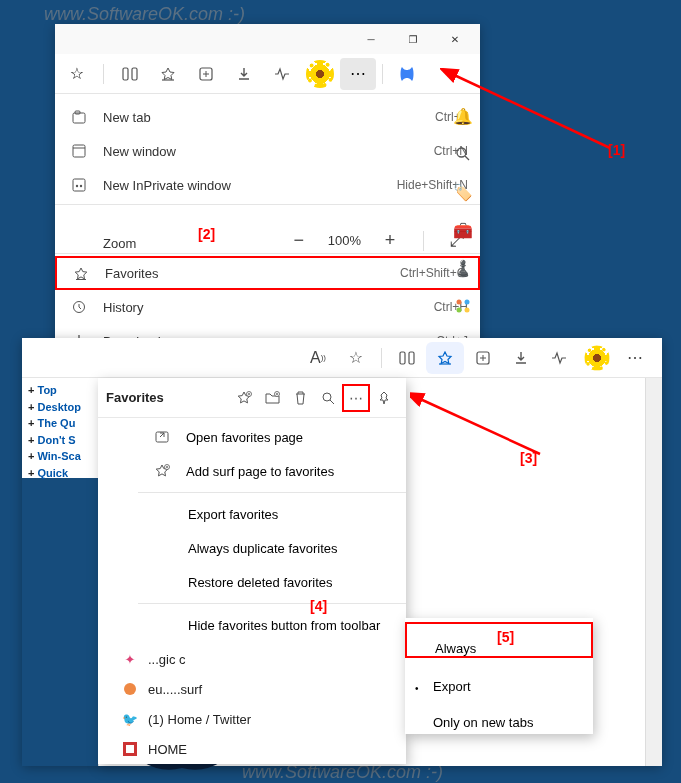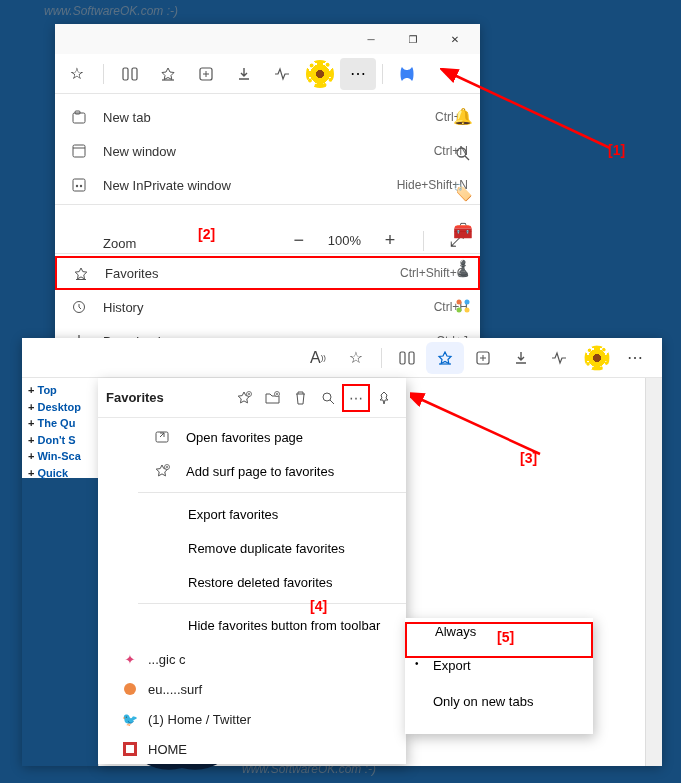--- a/index.html
+++ b/index.html
@@ -1,18 +1,18 @@
 <!DOCTYPE html>
 <html><head>
   <meta charset="utf-8">
   <style>
     * { margin: 0; padding: 0; box-sizing: border-box; font-family: 'Segoe UI', Arial, sans-serif; }
     body { width: 681px; height: 783px; background: #164c7c; position: relative; overflow: hidden; }
     
-    .watermark { position: absolute; color: #888; font-size: 12px; font-style: italic; text-align: center; opacity: 0.6; pointer-events: none; }
+    .watermark { position: absolute; color: #888; font-size: 18px; font-style: italic; text-align: center; opacity: 0.6; pointer-events: none; }
     
     
     .browser1 { position: absolute; top: 24px; left: 55px; width: 425px; background: #fff; border-radius: 8px; box-shadow: 0 2px 12px rgba(0,0,0,0.3); overflow: visible; border-top-left-radius: 0; border-top-right-radius: 0; }
     .title-bar { display: flex; justify-content: flex-end; align-items: center; height: 30px; background: #f9f9f9; padding-right: 4px; }
     .win-btn { width: 42px; height: 30px; display: flex; align-items: center; justify-content: center; font-size: 10px; color: #333; }
     
     .toolbar1 { display: flex; align-items: center; height: 40px; background: #fff; border-bottom: 1px solid #e5e5e5; padding: 0 4px; gap: 2px; }
     .tb-btn { width: 36px; height: 32px; display: flex; align-items: center; justify-content: center; border-radius: 4px; }
     .tb-btn.active { background: #e8e8e8; }
     .sunflower { width: 20px; height: 20px; border-radius: 50%; background: radial-gradient(circle, #8b4513 30%, #ffd700 30%, #ffd700 70%, transparent 70%); border: 4px dotted #ffd700; box-sizing: content-box; }
@@ -51,21 +51,21 @@
     .fav-mi.with-icon .mi-icon { width: 24px; margin-right: 12px; }
     .fav-mi.hl { background: #eee; border: 2px solid red; }
     .fav-mi .arrow { position: absolute; right: 10px; font-size: 10px; }
     .fav-divider { height: 1px; background: #e5e5e5; margin: 4px 0; }
     
     .fav-list { }
     .fav-li { display: flex; align-items: center; height: 30px; padding: 0 8px 0 24px; font-size: 13px; color: #222; gap: 10px; }
     .fav-li .icon { width: 16px; height: 16px; display: flex; align-items: center; justify-content: center; font-size: 13px; }
     
     .submenu { position: absolute; left: 383px; top: 280px; width: 188px; background: #fff; box-shadow: 2px 4px 12px rgba(0,0,0,0.25); padding: 4px 0; font-size: 13px; z-index: 20; }
-    .sub-mi { display: flex; align-items: flex-start; height: 36px; padding: 0 14px 0 28px; position: relative; }
+    .sub-mi { display: flex; align-items: flex-end; height: 36px; padding: 0 14px 0 28px; position: relative; }
     .sub-mi.hl { border: 2px solid red; }
     .sub-mi .bullet { position: absolute; left: 10px; font-size: 10px; }
     
     .callout { position: absolute; color: red; font-weight: bold; font-size: 14px; font-family: Arial, sans-serif; z-index: 30; }
     .content-bg { position:absolute; top:40px; left:0; right:0; bottom:0; background: #164c7c; z-index:0;}
     .content-inner { position:absolute; top:40px; left:76px; right:0; bottom:0; background:#fff; z-index:1; border-left:1px solid #ddd; }
     .content-inner::after { content:''; position:absolute; right:0; top:0; width:16px; height:100%; background:#f0f0f0; border-left:1px solid #ddd;}
     
     svg.arrow-svg { position: absolute; z-index: 25; pointer-events: none; }
     
@@ -358,21 +358,21 @@
               <line x1="11" y1="3" x2="13" y2="3" stroke="#555" stroke-width="0.8"></line>
             </svg>
           </span>
         <span>Add surf page to favorites</span>
       </div>
       <div class="fav-divider"></div>
       <div class="fav-mi">
           <span>Export favorites</span>
         </div>
       <div class="fav-mi">
-          <span>Remove duplicate favorites</span>
+          <span>Always duplicate favorites</span>
         </div>
       <div class="fav-mi">
           <span>Restore deleted favorites</span>
         </div>
       <div class="fav-divider"></div>
       <div class="fav-mi">
           <span>Hide favorites button from toolbar</span>
         </div>
     </div>
     <div class="fav-list">

